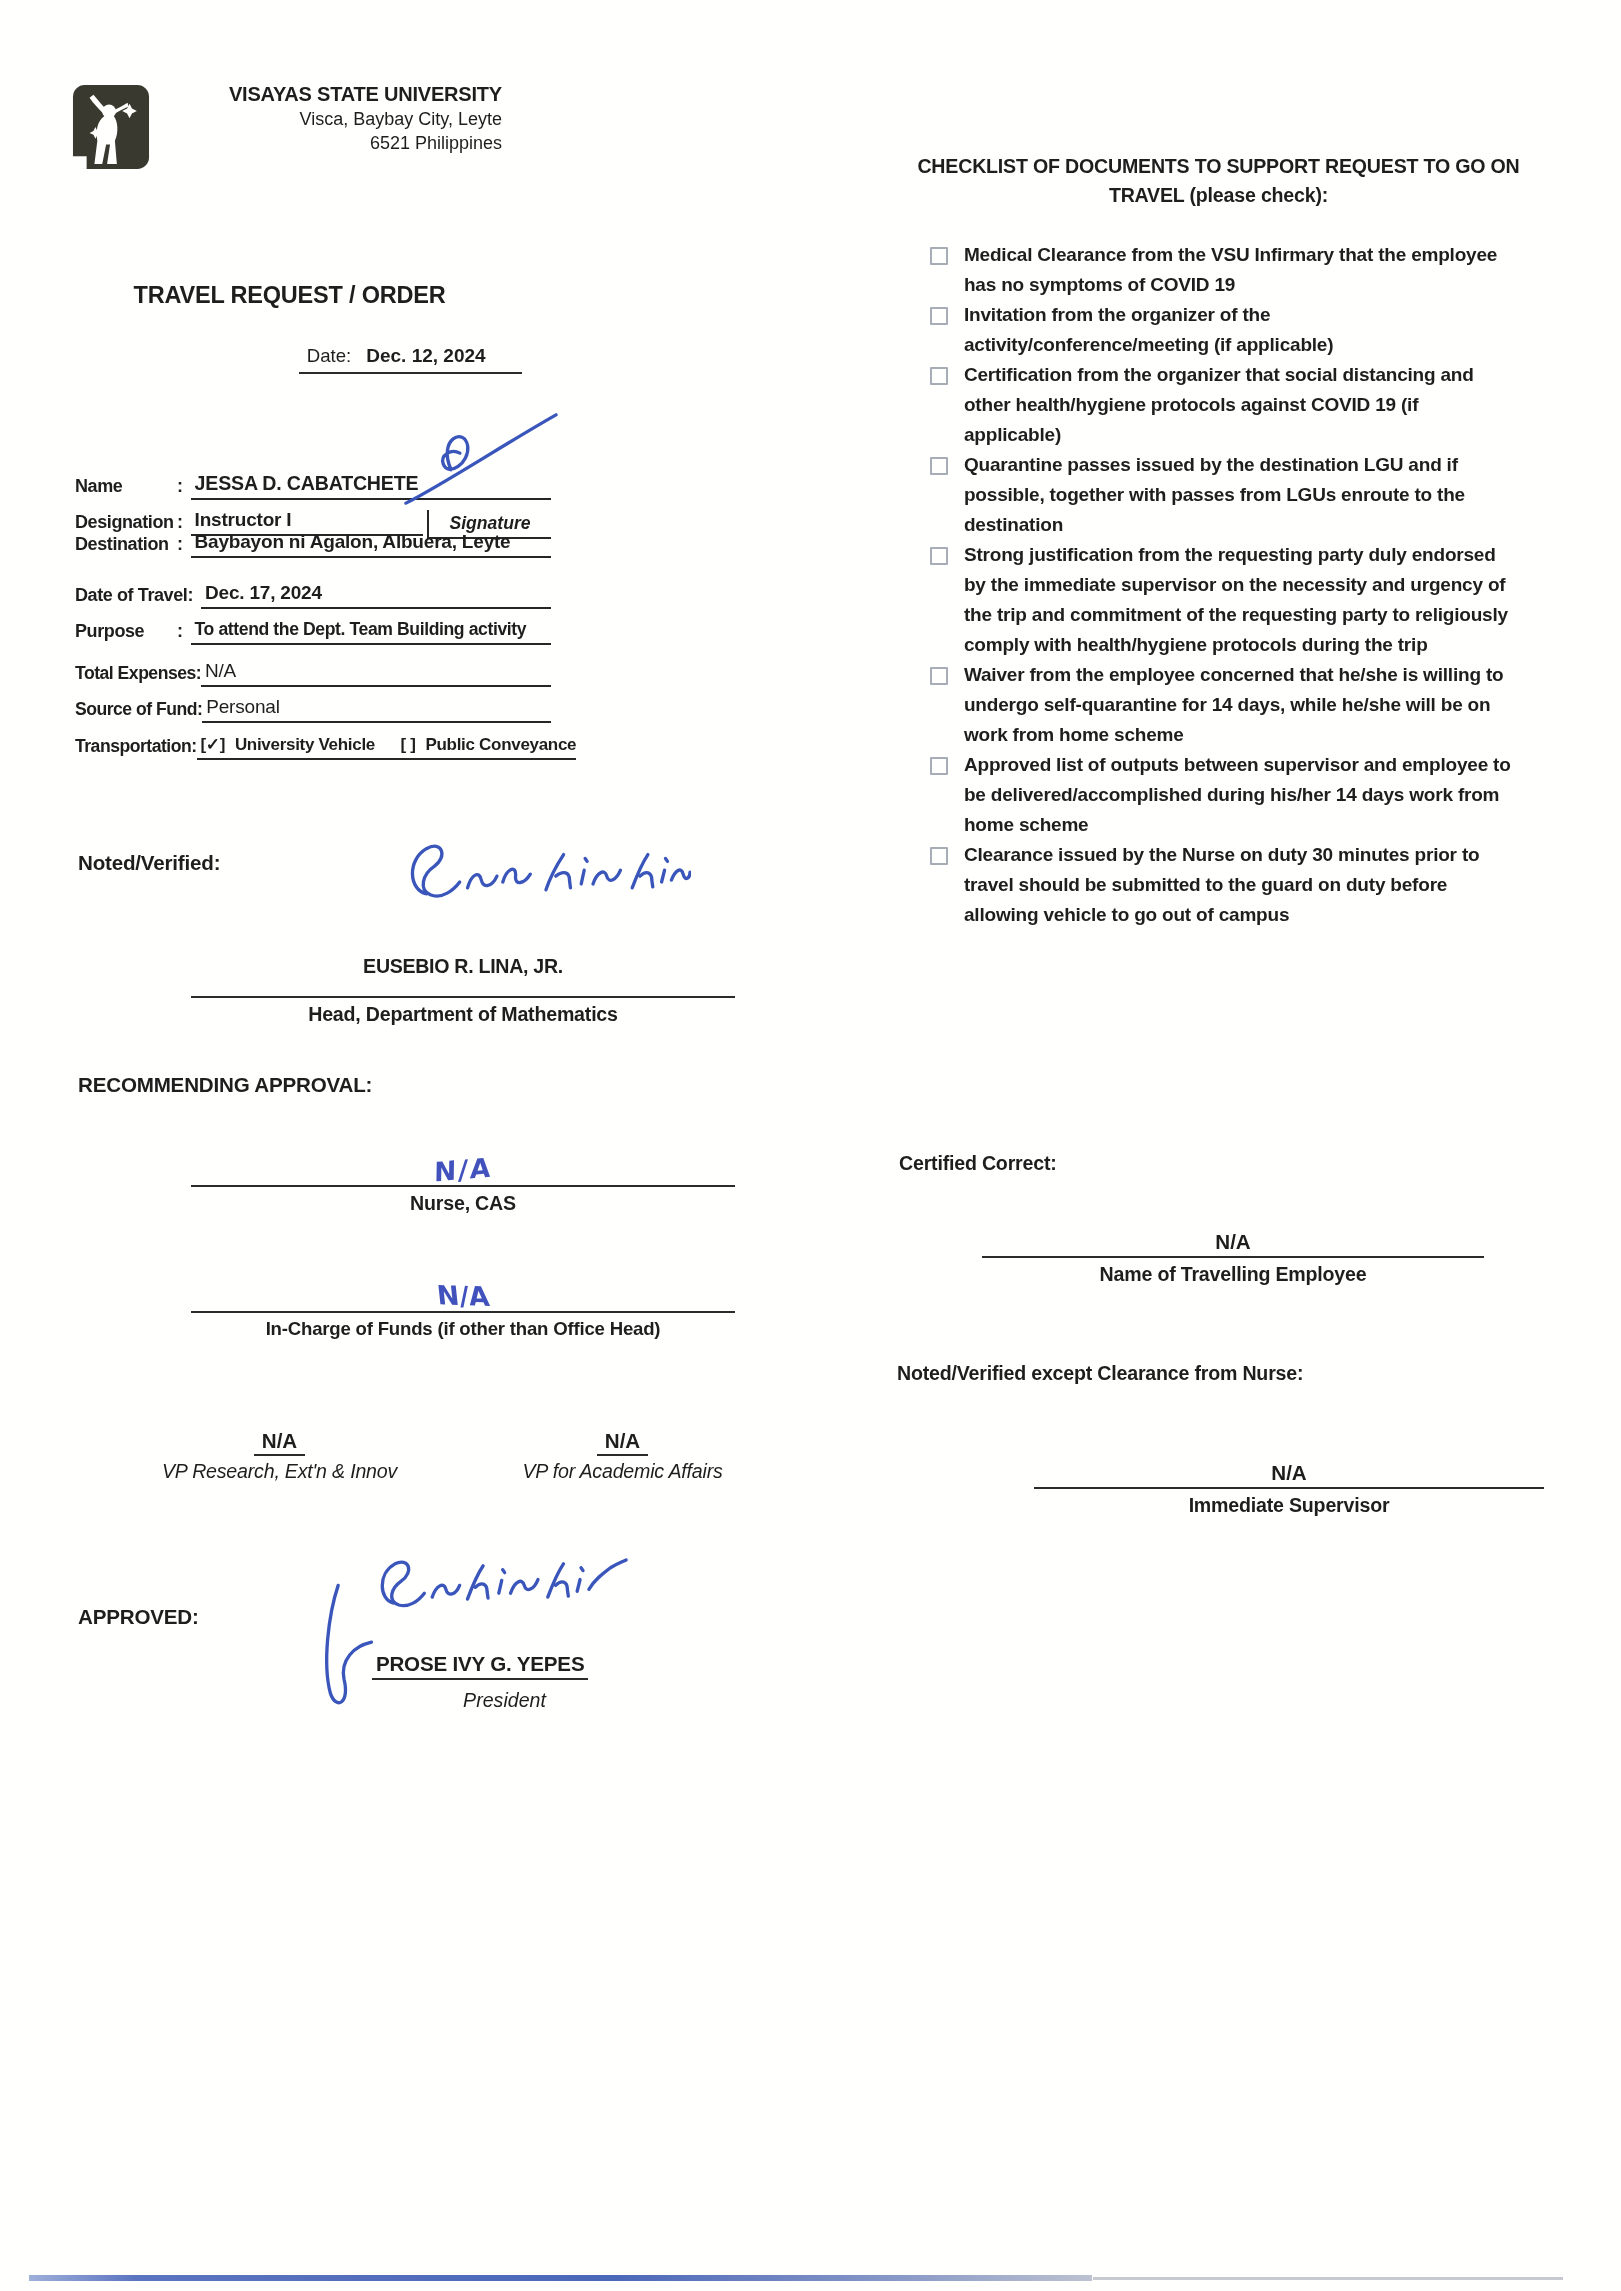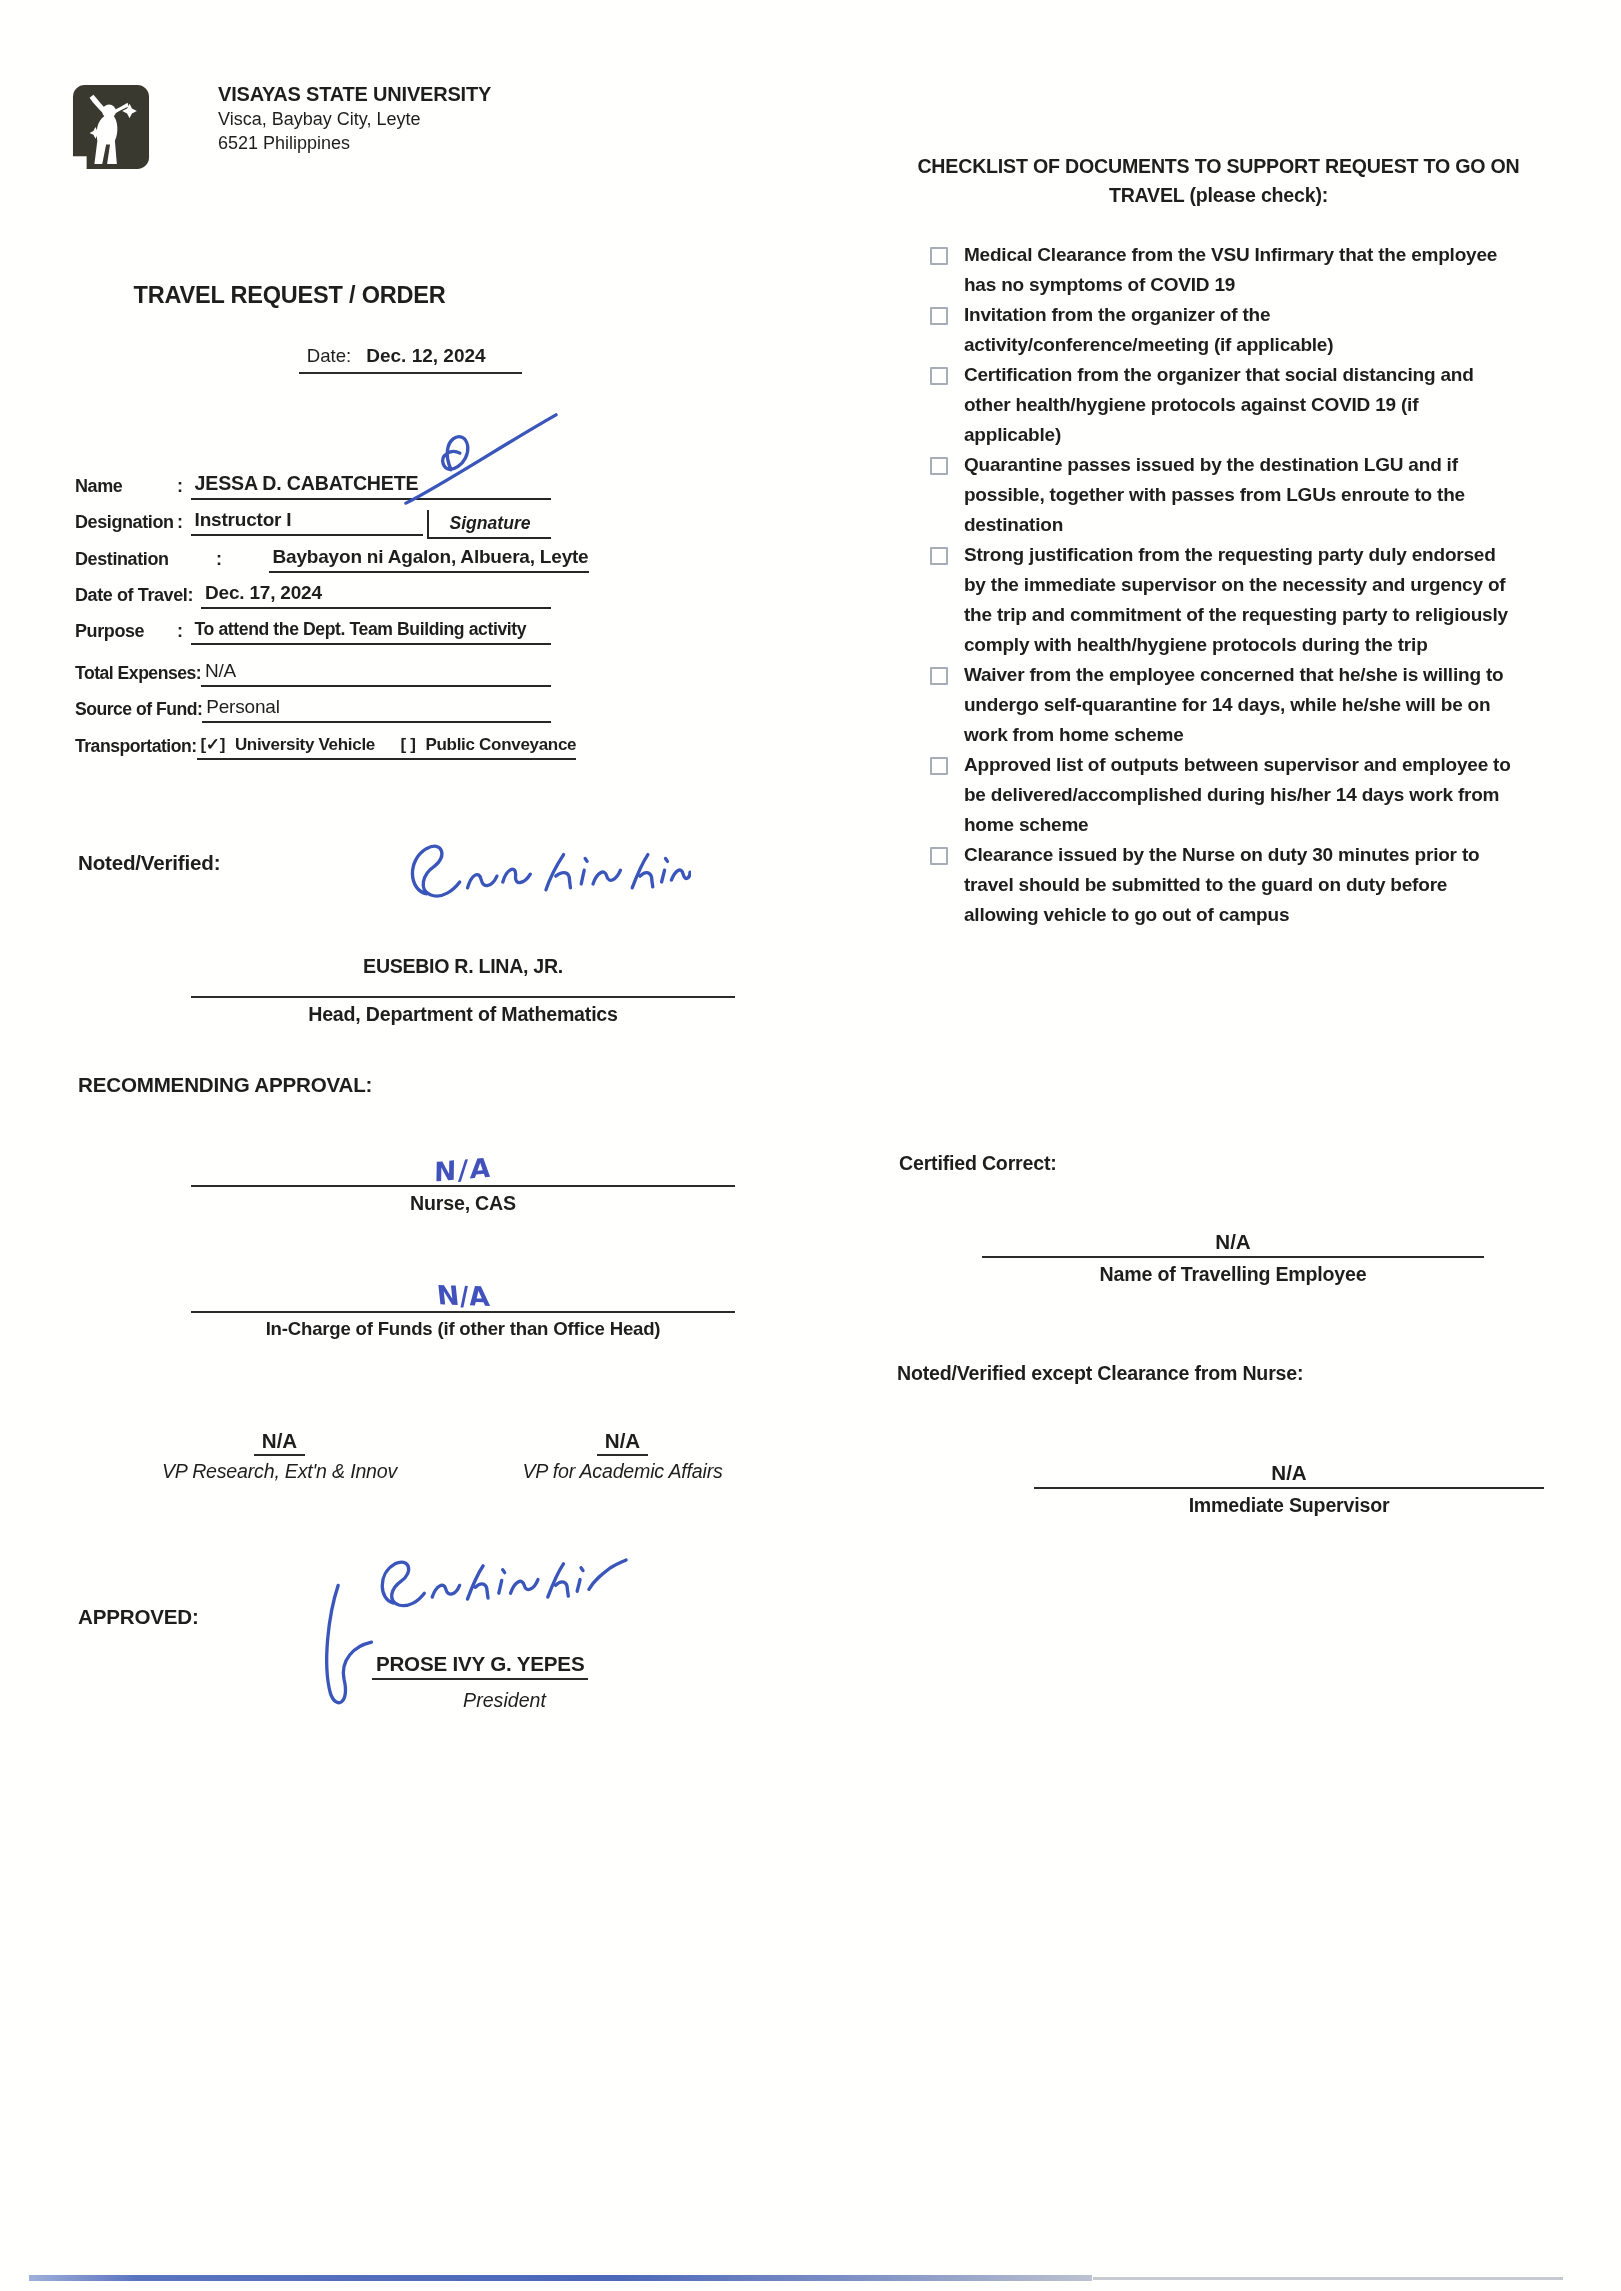--- a/index.html
+++ b/index.html
@@ -1,20 +1,20 @@
 <!DOCTYPE html>
 <html><head>
 <meta charset="utf-8">
 <style>
   html,body{margin:0;padding:0;background:#e8e8e8;}
   .page{position:relative;width:1621px;height:2292px;background:#fffffe;
         font-family:"Liberation Sans",sans-serif;color:#1e1e1e;overflow:hidden;}
   
   .logo{position:absolute;left:72px;top:84px;width:78px;height:88px;}
-  .univ{position:absolute;left:218px;top:83px;width:284px;text-align:left;}
+  .univ{position:absolute;left:218px;top:83px;width:284px;text-align:right;}
   .univ-name{font-weight:bold;font-size:20px;letter-spacing:-0.2px;}
   .univ-addr{font-size:18px;margin-top:2.9px;}
   .doc-title{position:absolute;left:113px;top:282px;width:353px;text-align:center;
              font-weight:bold;font-size:23.5px;letter-spacing:-0.2px;}
   .date-row{position:absolute;left:299px;top:345px;width:223px;
             border-bottom:2.5px solid #2b2b2b;padding-bottom:4.9px;font-size:18.6px;}
   .date-row .dlabel{margin-left:7.8px;}
   .date-row .dvalue{font-weight:bold;margin-left:9.8px;font-size:19px;}
   
   .fields{position:absolute;left:75px;top:468px;width:476px;height:304px;}
@@ -123,21 +123,21 @@
       <span class="fcolon">:</span>
       <span class="fvalue fixed">Instructor I</span>
     </div>
     <div class="sig-cell">
       <span>Signature</span>
     </div>
     <svg class="sig-employee" viewBox="0 0 175 105">
       <path class="sig-stroke" d="M12,98 C48,80 112,38 165,8"></path>
       <path class="sig-stroke" d="M58,64 C44,32 72,20 75,40 C77,57 55,72 50,58 C47,49 58,42 67,47"></path>
     </svg>
-    <div class="frow" style="top:73px;gap:39px;">
+    <div class="frow" style="top:58px;">
       <span class="flabel">Destination</span>
       <span class="fcolon">:</span>
       <span class="fvalue">Baybayon ni Agalon, Albuera, Leyte</span>
     </div>
     <div class="frow" style="top:109px;">
       <span class="flabel">Date of Travel</span>
       <span class="fcolon">:</span>
       <span class="fvalue">Dec. 17, 2024</span>
     </div>
     <div class="frow" style="top:145px;">

